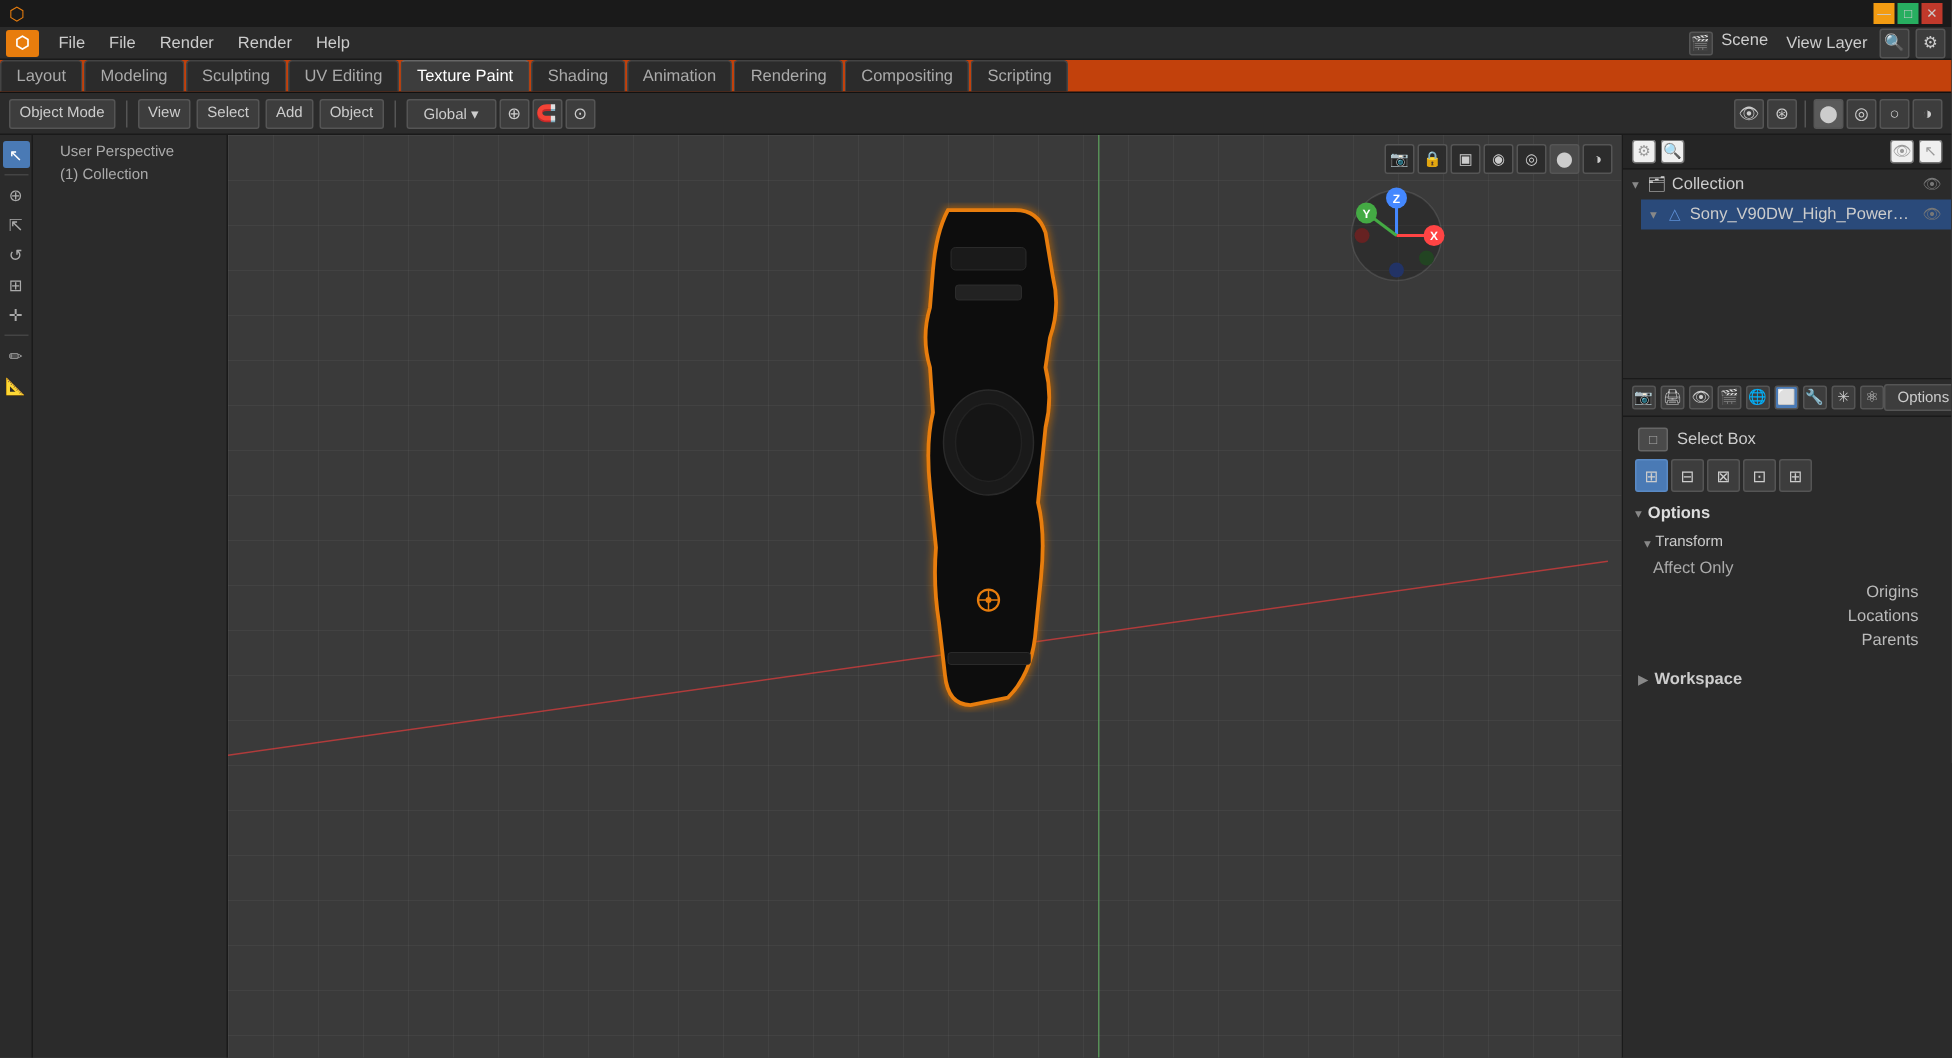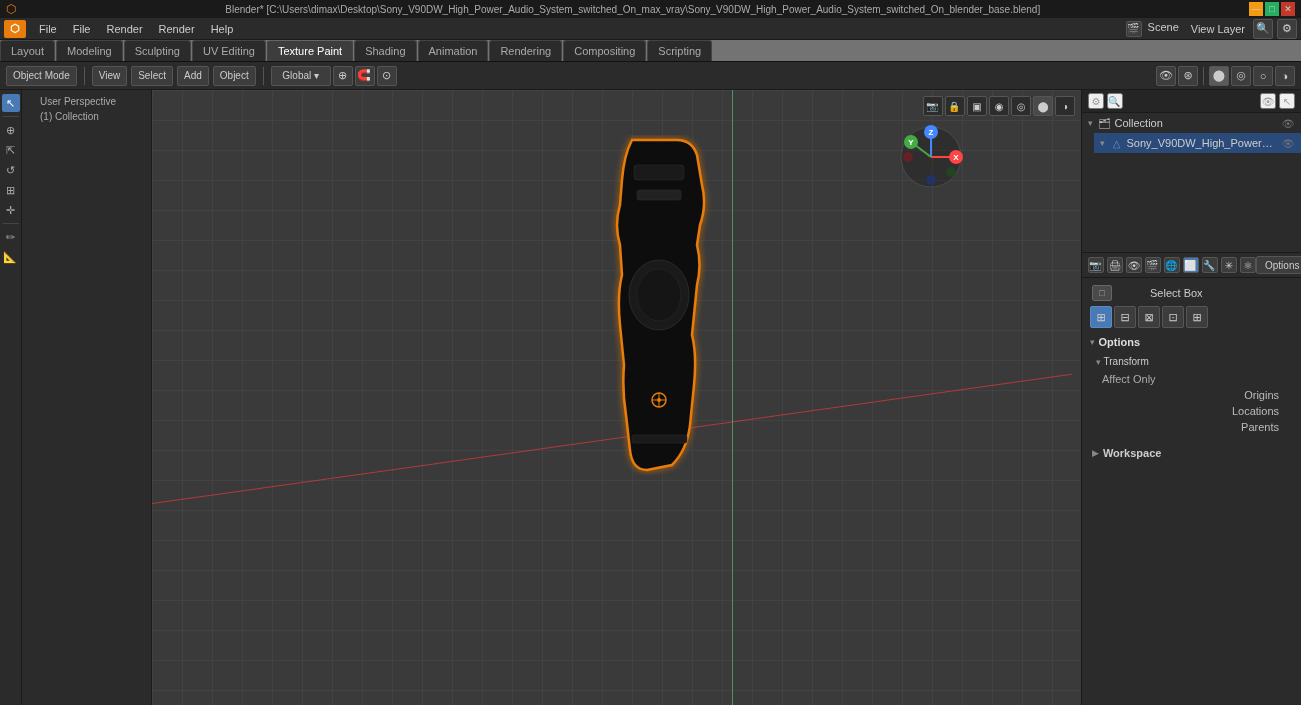--- a/index.html
+++ b/index.html
@@ -361,21 +361,20 @@
       border-radius: 2px;
       display: flex;
       align-items: center;
       justify-content: center;
       font-size: 9px;
       color: #aaa;
     }
     .select-box-label {
       font-size: 11px;
       color: #ccc;
-      margin-left: 32px;
     }
 
     
     .options-section {
       padding: 4px;
     }
     .options-section-header {
       display: flex;
       align-items: center;
       gap: 4px;
@@ -423,21 +422,21 @@
     .workspace-label {
       font-size: 11px;
       color: #ccc;
       font-weight: bold;
     }
 
     
     #workspace-tabs {
       width: 100%;
       height: 22px;
-      background: #737373;
+      background: #c2410c;
       display: flex;
       align-items: flex-end;
       padding: 0 0;
       gap: 0;
       border-bottom: 1px solid #111;
       justify-content: center;
     }
     .ws-tab {
       padding: 4px 10px;
       font-size: 11px;
@@ -505,21 +504,20 @@
       display: flex;
       align-items: center;
       justify-content: center;
     }
   </style>
 </head>
 <body>
 
 <div id="title-bar">
   <span style="font-size:12px; color:#e87d0d;">⬡</span>
-  <span id="title-text" style="font-size:10px; color:#aaa; flex:1; text-align:center; overflow:hidden; text-overflow:ellipsis; white-space:nowrap;">Blender* [C:\Users\dimax\Desktop\Sony_V90DW_High_Power_Audio_System_switched_On_max_vray\Sony_V90DW_High_Power_Audio_System_switched_On_blender_base.blend]</span>
   <div id="title-controls" style="display:flex; gap:2px;">
     <button class="title-btn minimize">—</button>
     <button class="title-btn maximize">□</button>
     <button class="title-btn close">✕</button>
   </div>
 </div>
 
 <div id="menu-bar">
   <div class="menu-logo">⬡</div>
   <div class="menu-item">File</div>

